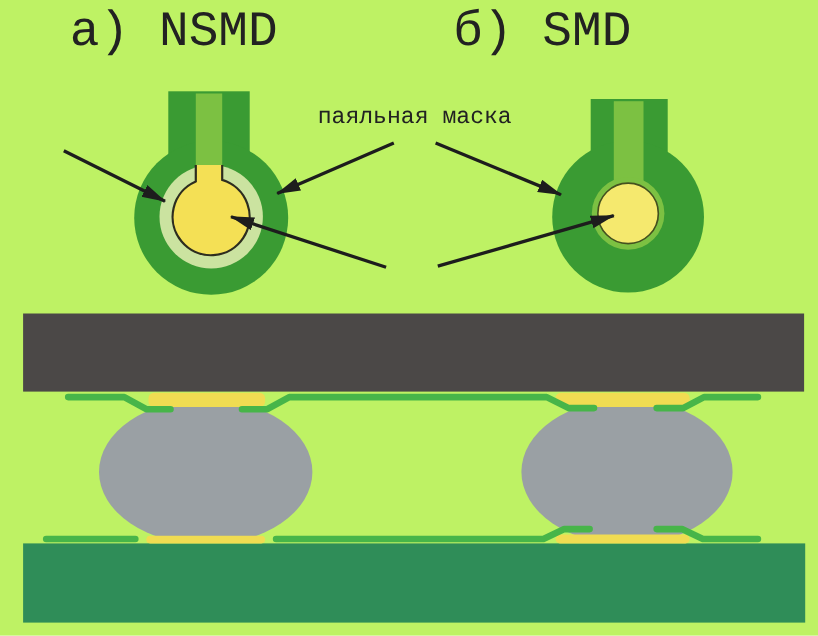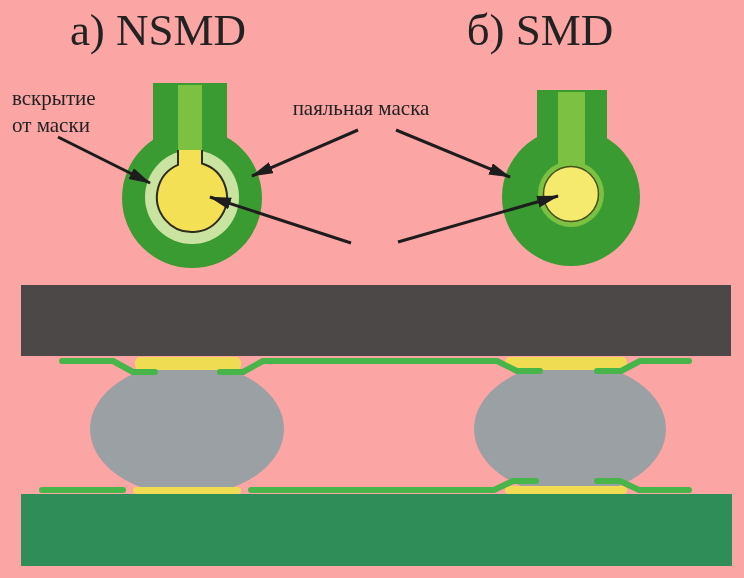--- a/index.html
+++ b/index.html
@@ -1,17 +1,17 @@
 <!DOCTYPE html>
 <html><head>
 <meta charset="utf-8">
 <style>
   html,body{margin:0;padding:0;background:#ffffff;}
-  #stage{position:relative;width:744px;height:578px;background:#fca5a5;overflow:hidden;
-         font-family:Liberation Serif, serif;}
+  #stage{position:relative;width:744px;height:578px;background:#bef264;overflow:hidden;
+         font-family:Liberation Mono, monospace;}
   #gfx{position:absolute;left:0;top:0;}
   .txt{position:absolute;color:#222222;white-space:nowrap;z-index:5;}
   .title{font-size:45px;letter-spacing:0px;transform:translateX(-50%);}
   .lbl{font-size:21px;}
   .centered{transform:translateX(-50%);text-align:center;}
   .twoline{line-height:27px;}
 </style>
 </head>
 <body>
 
@@ -71,22 +71,18 @@
         <polyline points="220,372 243,372 263,361 497,361 517,371 540,371" stroke="#47b549"></polyline>
         <polyline points="597,371 621,371 640,361 689,361" stroke="#47b549"></polyline>
         <polyline points="42,490 123,490" stroke="#47b549"></polyline>
         <polyline points="251,490 494,490 513,481 536,481" stroke="#47b549"></polyline>
         <polyline points="597,481 620,481 639,490 689,490" stroke="#47b549"></polyline>
       </g>
     </g>
   </svg>
 
   <div class="txt title" style="left:158px;top:4px;">а) NSMD</div>
-  <div class="txt title" style="left:493px;top:4px;margin-left:47px;">б) SMD</div>
+  <div class="txt title" style="left:493px;top:4px;">б) SMD</div>
 
-  <div class="txt lbl twoline" style="left:12px;top:85px;">
-    <span>вскрытие</span><br>
-    <span>от маски</span>
-  </div>
 
-  <div class="txt lbl centered" style="left:361px;top:96px;">паяльная маска</div>
+  <div class="txt lbl centered" style="left:377px;top:96px;">паяльная маска</div>
 
 </div>
 
 </body></html>

